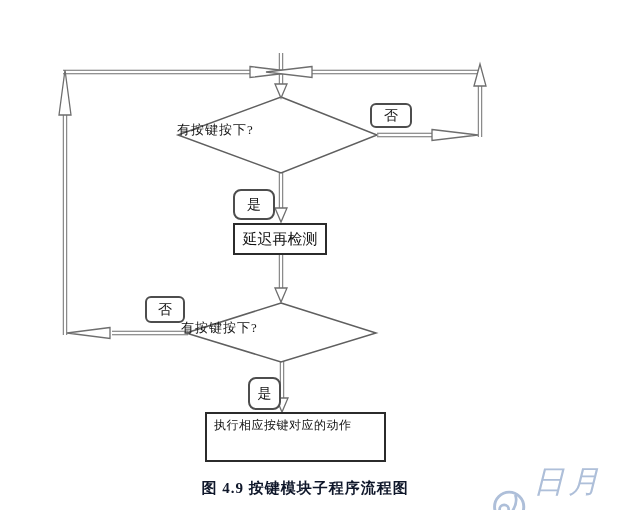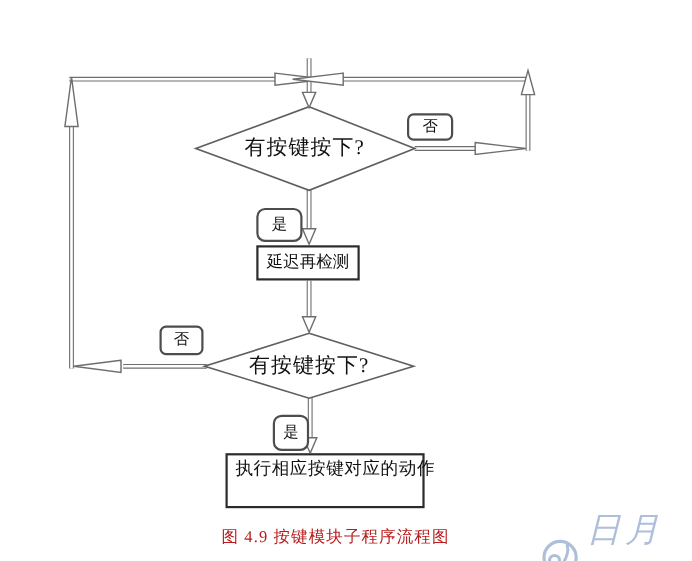--- a/index.html
+++ b/index.html
@@ -13,35 +13,35 @@
   .arrowhead{fill:#ffffff;stroke:#6e6e6e;stroke-width:1.3;stroke-linejoin:miter;}
   .diamond{fill:#ffffff;stroke:#5f5f5f;stroke-width:1.5;}
   .node{
     position:absolute;box-sizing:border-box;background:#ffffff;
     display:flex;align-items:center;justify-content:center;
     font-size:14px;line-height:1;white-space:nowrap;
   }
   .rounded{border:2px solid #4d4d4d;border-radius:6px;}
   .rect{border:2px solid #2b2b2b;}
   .diamond-label{
-    position:absolute;text-align:center;font-size:19px;letter-spacing:1px;
+    position:absolute;font-size:13px;letter-spacing:1px;
     pointer-events:none;
   }
   .caption{
     position:absolute;left:104px;top:479px;width:402px;text-align:center;
-    font-size:15px;color:#b91c1c;letter-spacing:1px;
+    font-size:15px;color:#0f172a;letter-spacing:1px;font-weight:bold;
   }
   .watermark{
     position:absolute;left:490px;top:460px;display:flex;align-items:center;
   }
   .watermark-text{
     font-size:31px;font-style:italic;letter-spacing:4px;margin-left:3px;
     color:#aebfd9;line-height:44px;
   }
-  .action-box{justify-content:flex-start;align-items:flex-start;padding:5px 0 0 7px;font-size:16px;letter-spacing:0.5px;}
+  .action-box{justify-content:flex-start;align-items:flex-start;padding:5px 0 0 7px;font-size:12px;letter-spacing:0.5px;}
 </style>
 </head>
 <body>
 
 <div id="stage">
 
   <svg id="flow-svg" width="629" height="510" viewBox="0 0 629 510">
 
     <g>
       <path class="shaft-outer" d="M281 53 V84"></path>

